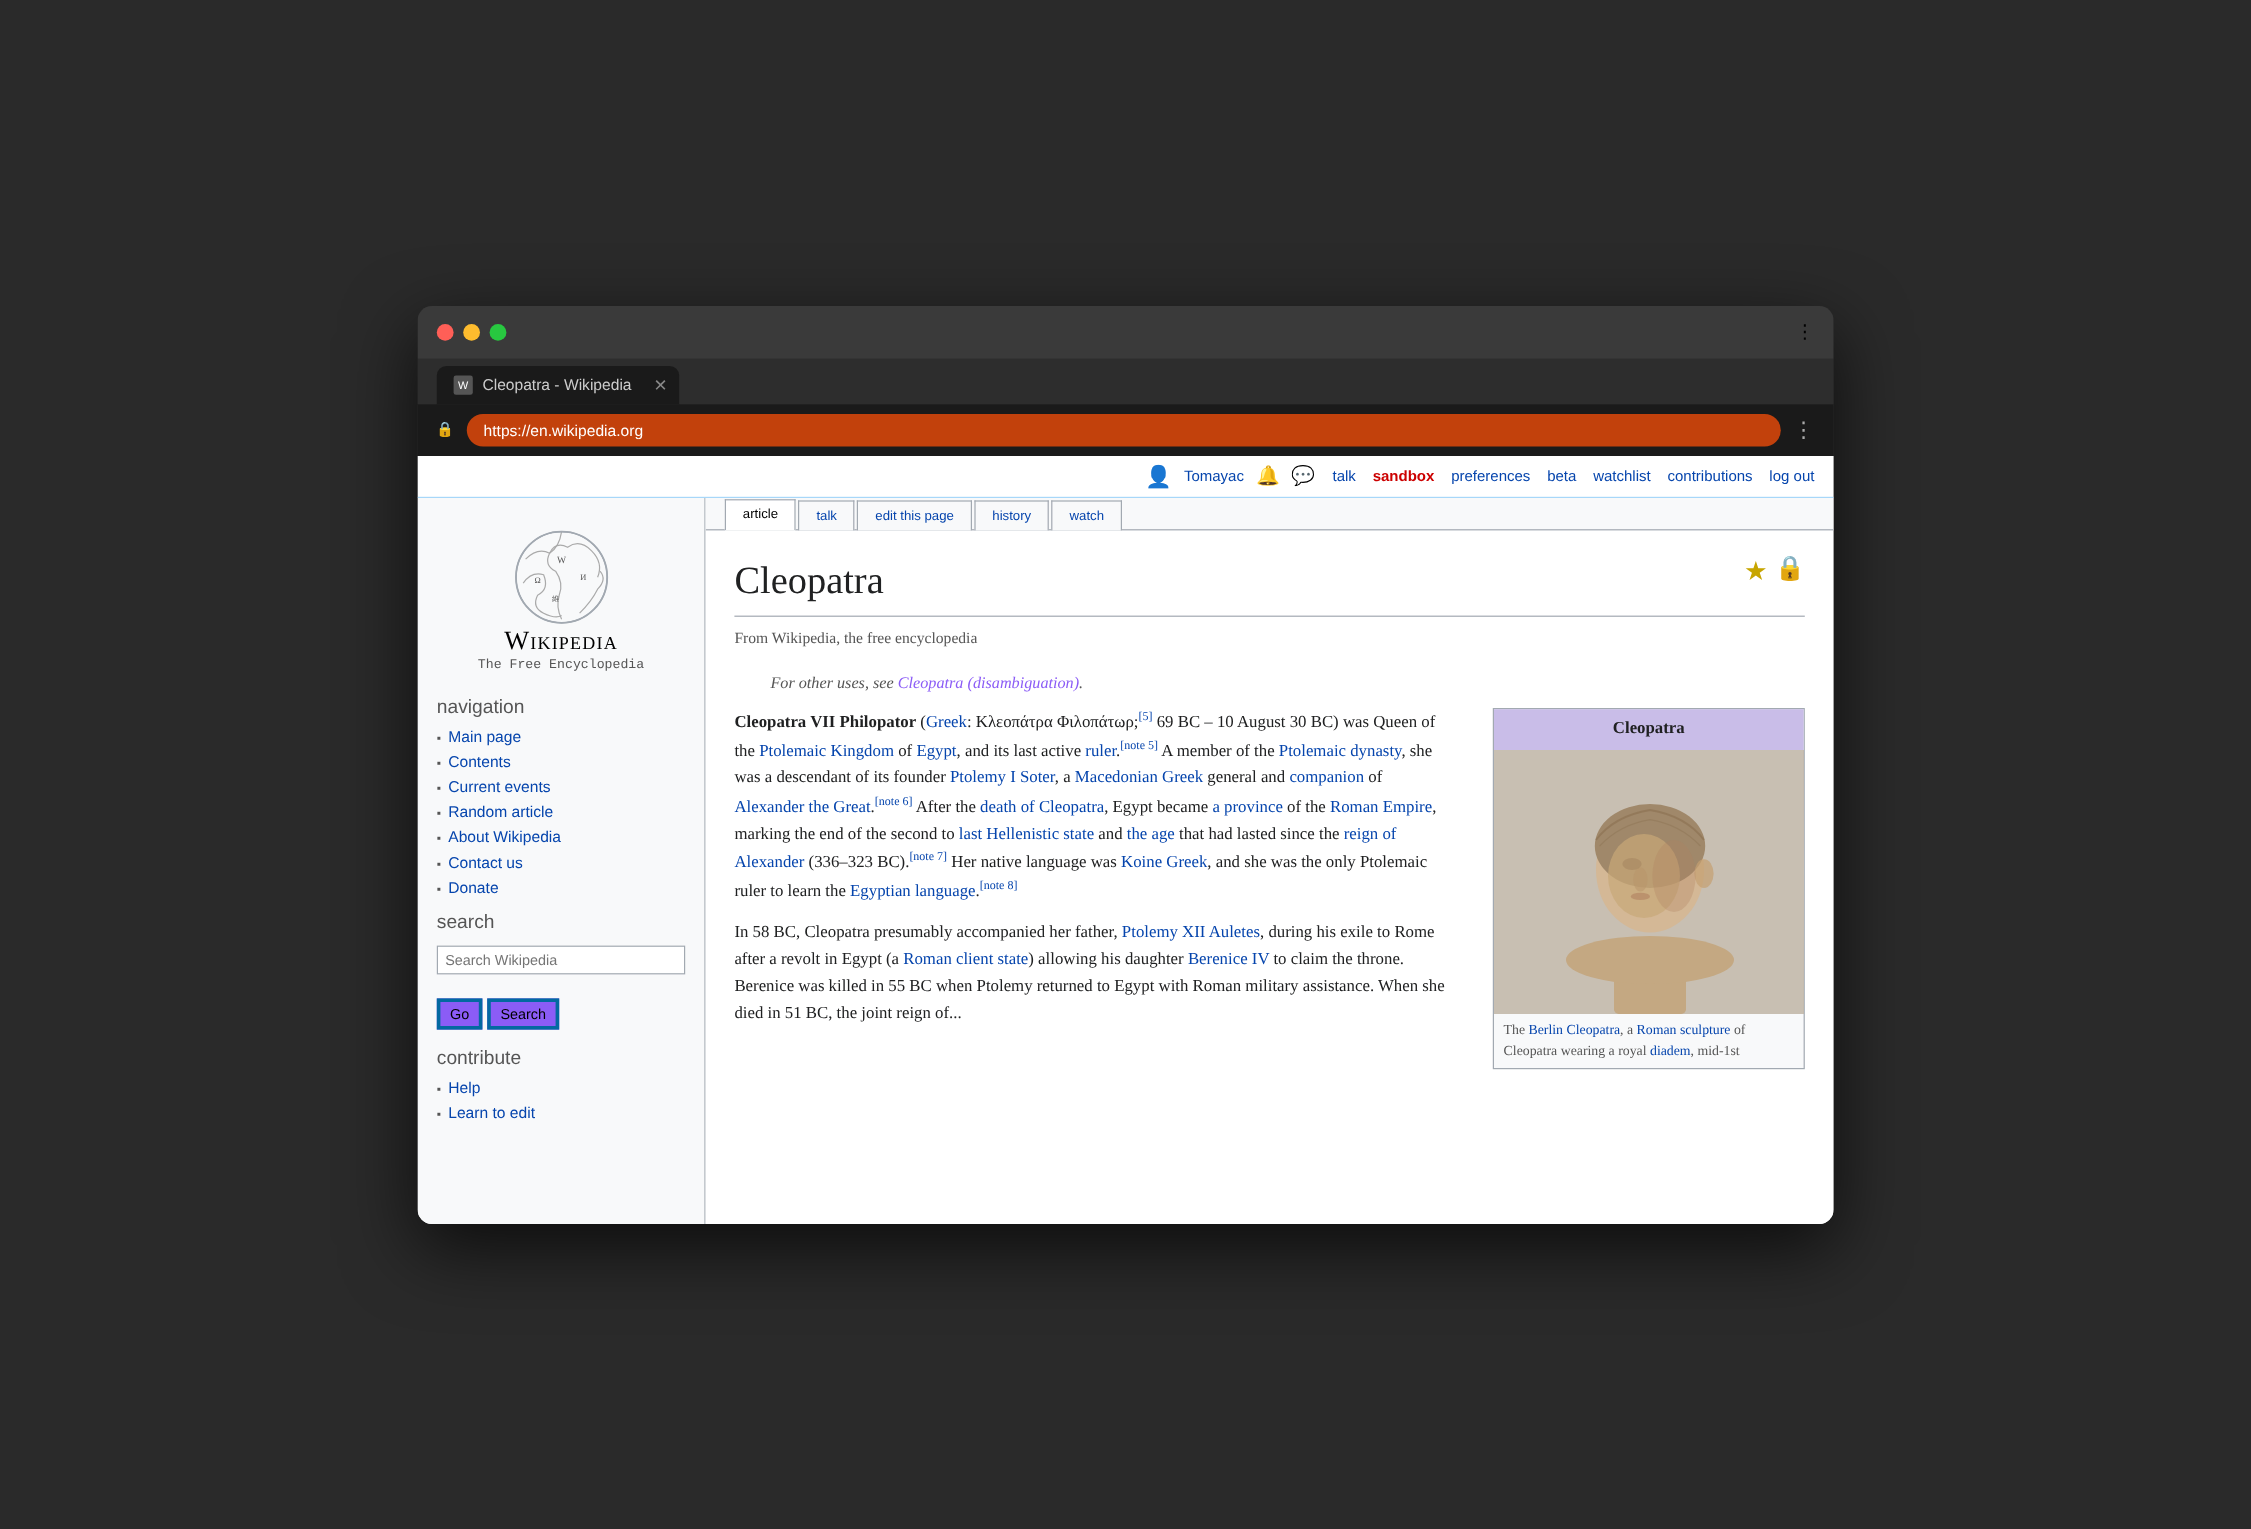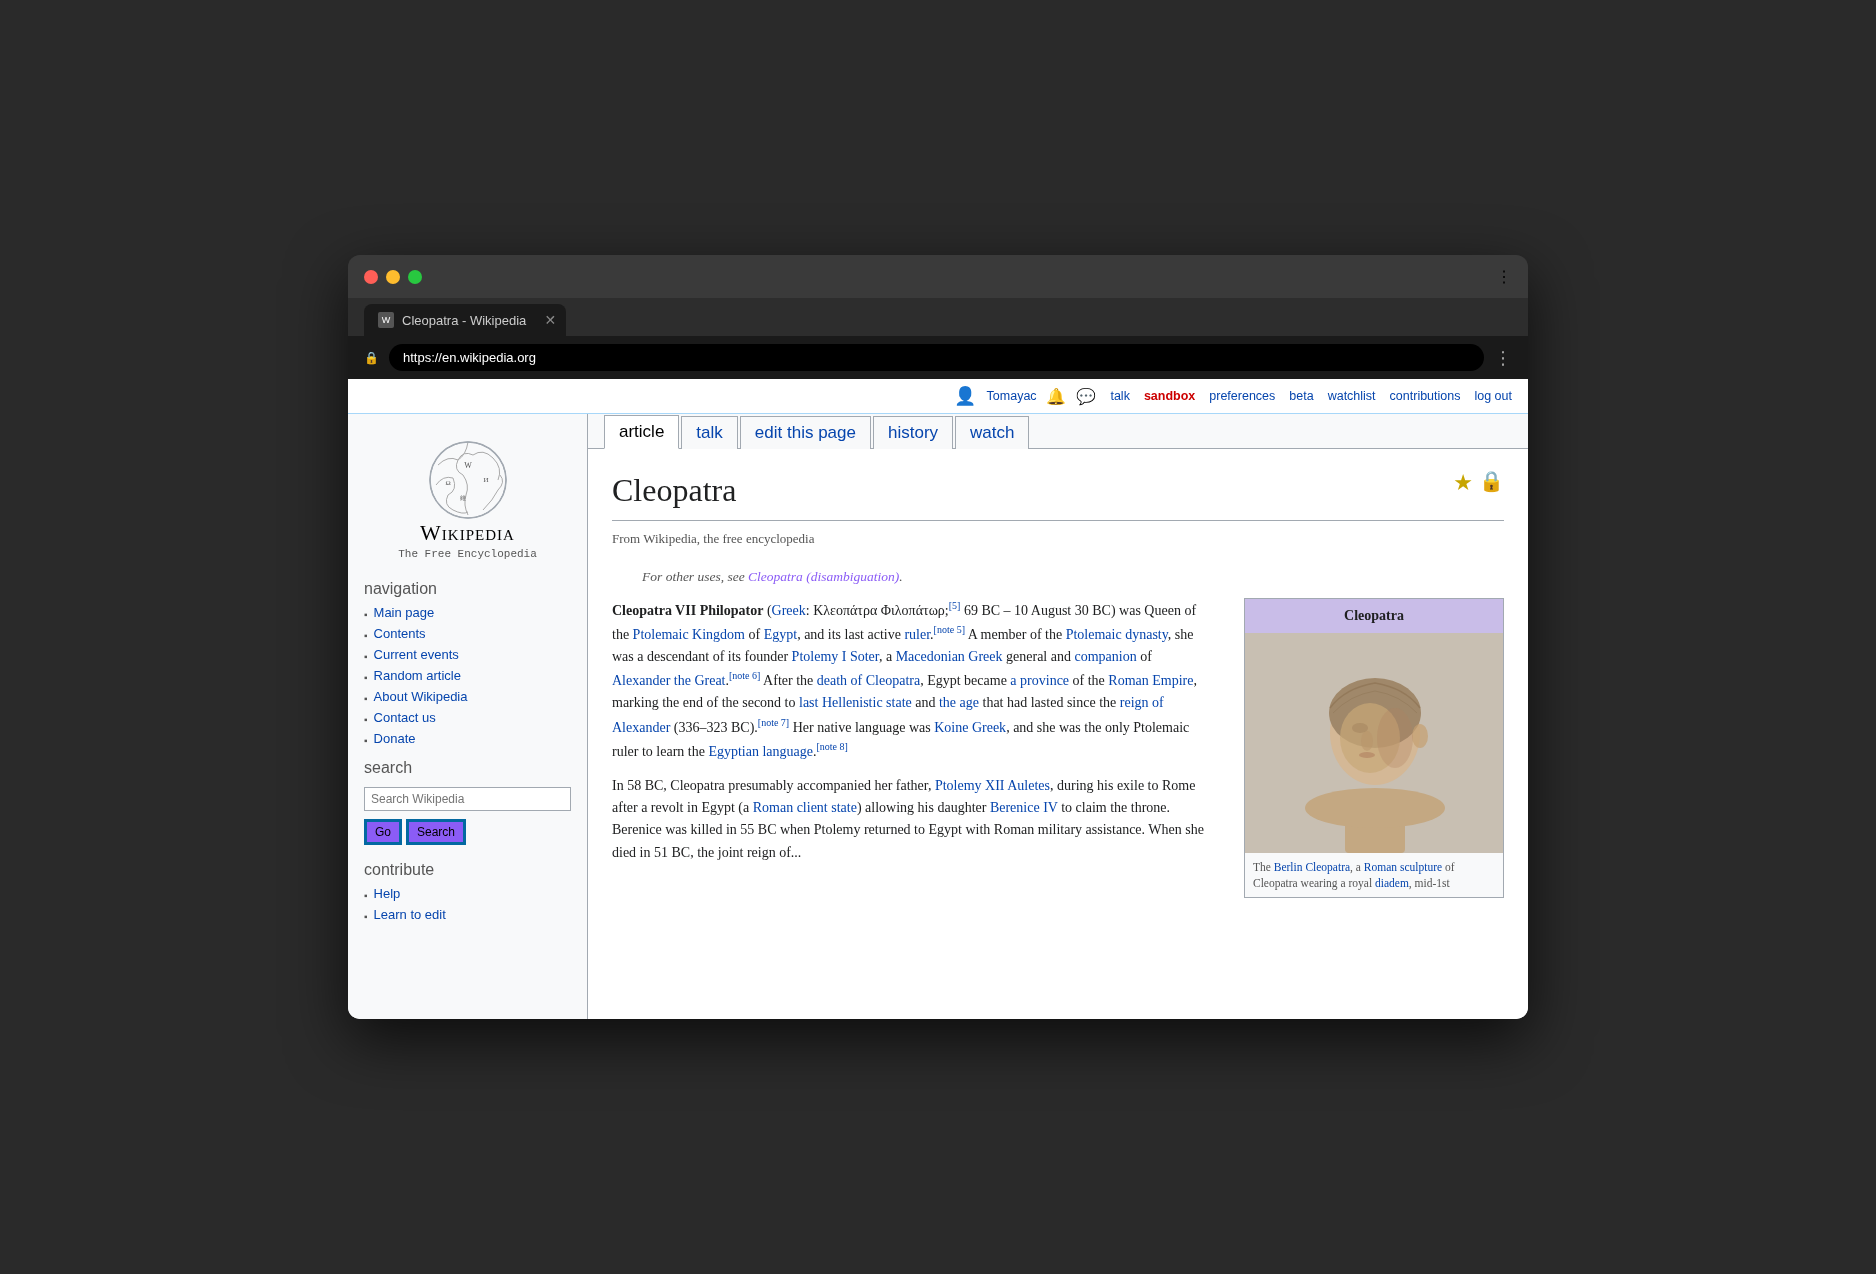--- a/index.html
+++ b/index.html
@@ -79,21 +79,21 @@
 
     .browser-address-bar {
       background: #1a1a1a;
       padding: 8px 16px;
       display: flex;
       align-items: center;
       gap: 10px;
     }
     .address-input {
       flex: 1;
-      background: #000000;
+      background: #c2410c;
       border: none;
       border-radius: 20px;
       padding: 6px 14px;
       color: #fff;
       font-size: 13px;
       outline: none;
     }
     .lock-icon { color: #aaa; font-size: 12px; }
 
     
@@ -185,21 +185,21 @@
       color: #0645ad;
       text-decoration: none;
     }
 
     .sidebar-search {
       padding: 6px 16px;
     }
     .search-input-wrapper {
       display: flex;
       flex-direction: column;
-      gap: 8px;
+      gap: 20px;
     }
     .search-input {
       width: 100%;
       padding: 4px 6px;
       border: 1px solid #a2a9b1;
       font-size: 12px;
       background: #fff;
     }
     .search-buttons {
       display: flex;
@@ -224,21 +224,21 @@
     
     .wiki-page-tabs {
       background: #f8f9fa;
       border-bottom: 1px solid #a2a9b1;
       display: flex;
       align-items: flex-end;
       padding: 0 16px;
     }
     .page-tab {
       padding: 6px 14px;
-      font-size: 17px;
+      font-size: 11px;
       color: #0645ad;
       text-decoration: none;
       border: 1px solid #a2a9b1;
       border-bottom: none;
       background: #f8f9fa;
       cursor: pointer;
       margin-right: 2px;
       position: relative;
       top: 1px;
     }

